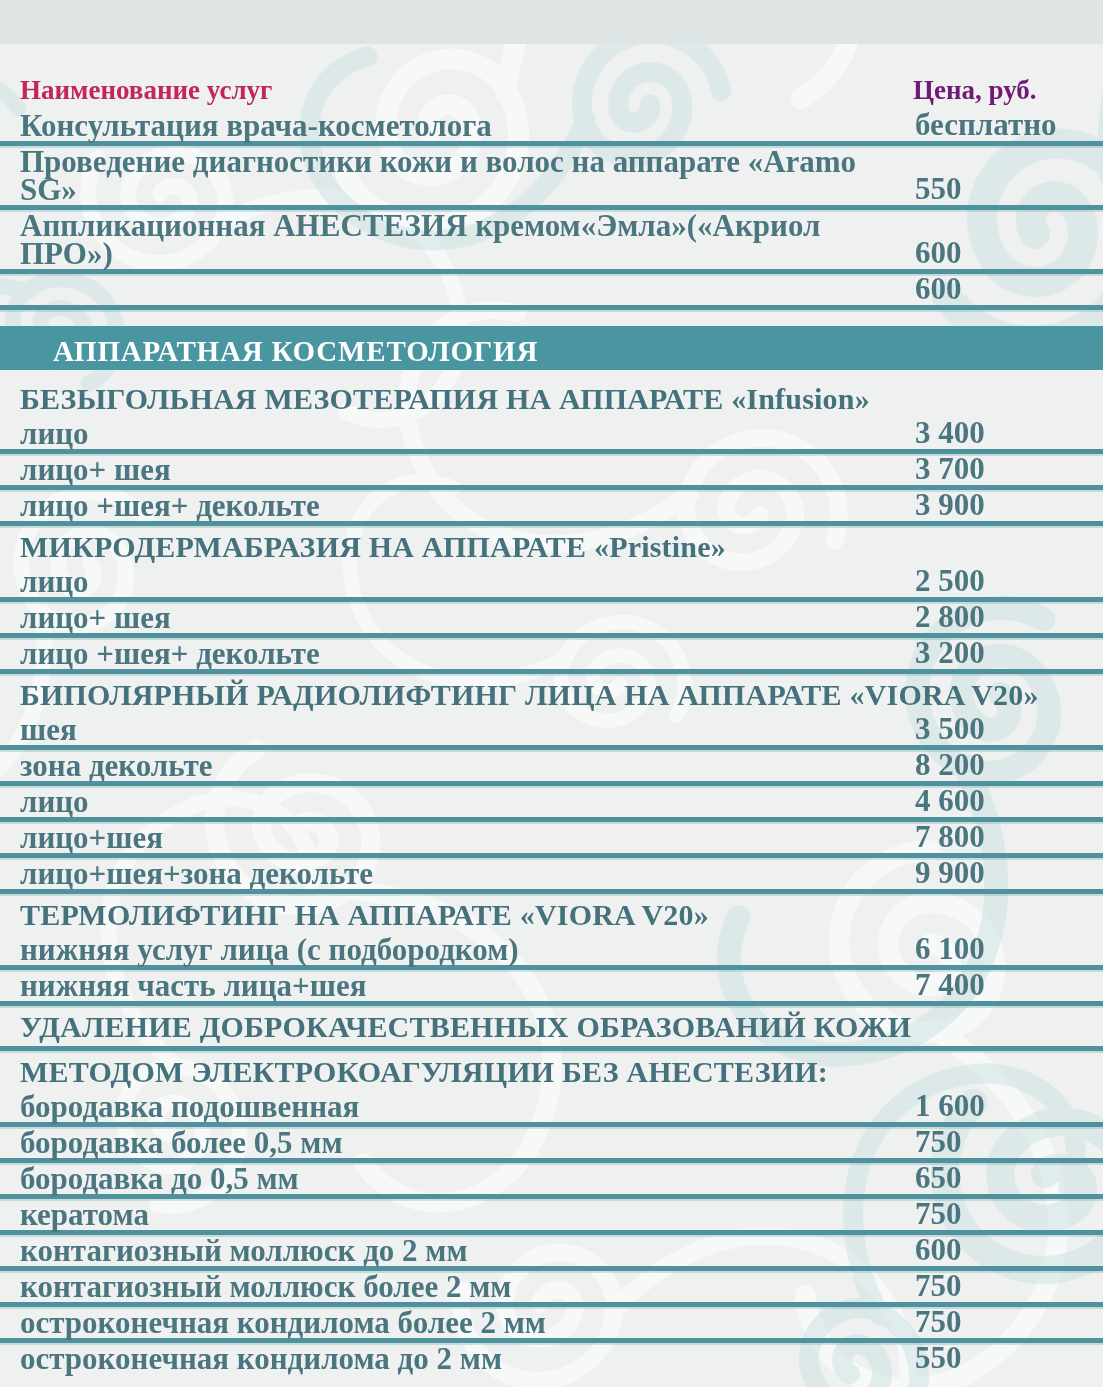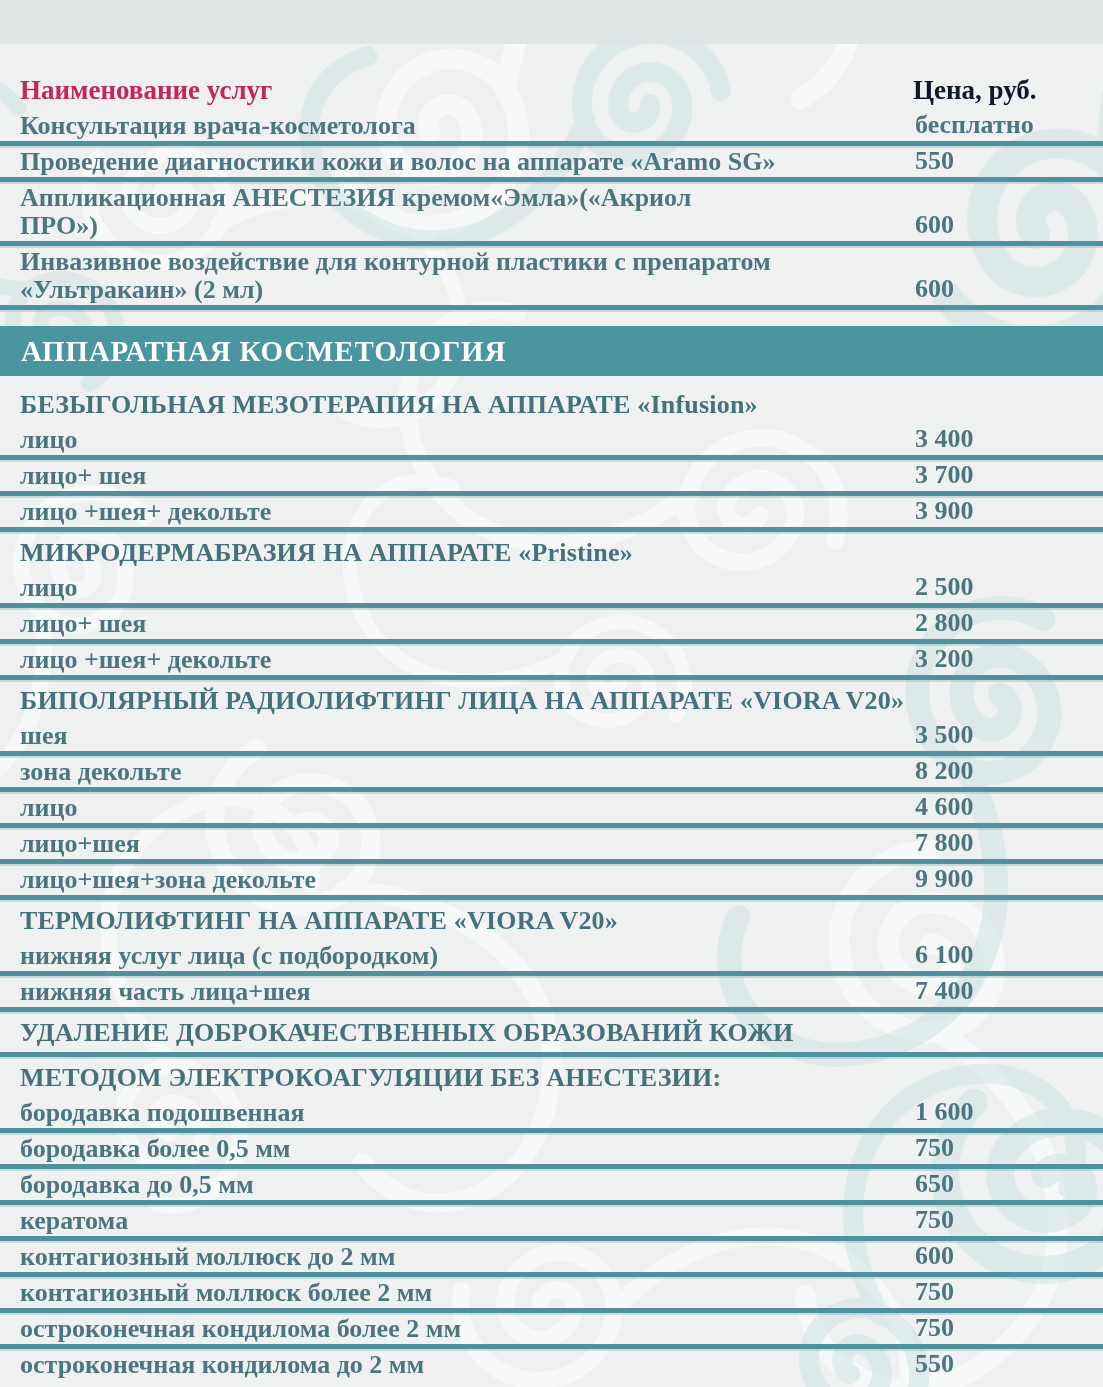--- a/index.html
+++ b/index.html
@@ -8,48 +8,48 @@
     width:1103px;height:1387px;
     background:#eef1f0;
     overflow:hidden;
     font-family:Liberation Serif, serif;
     margin-top:44px;
   }
   .bg{position:absolute;left:0;top:0;z-index:0;}
   .content{position:relative;z-index:1;}
 
   .head-row{position:relative;padding:32px 0 6px 20px;font-size:27px;line-height:28px;font-weight:700;color:#c2265a;}
-  .head-row .price{position:absolute;left:913px;bottom:6px;color:#0f172a;}
+  .head-row .price{position:absolute;left:913px;bottom:6px;color:#701a75;}
 
   .row{position:relative;}
   .divider{border-bottom:5px solid #4f929d;box-shadow:0 2px 0 rgba(124,176,184,0.35);}
 
   .service{
     padding:2px 180px 1px 20px;
     min-height:28px;
-    font-size:26px;line-height:28px;font-weight:700;
+    font-size:31px;line-height:28px;font-weight:700;
     color:#4b7680;
   }
   .service .label{display:inline-block;max-width:860px;}
   .service .price{position:absolute;left:915px;bottom:2px;white-space:nowrap;text-align:center;}
 
   .section{
     padding:7px 30px 5px 20px;
-    font-size:26px;line-height:28px;font-weight:700;
+    font-size:30px;line-height:28px;font-weight:700;
     color:#44717c;
     letter-spacing:0.2px;
   }
 
   .banner{
     margin:16px 0 8px 0;
-    height:50px;line-height:50px;
+    height:44px;line-height:50px;
     background:#4a96a0;
     color:#fdffff;
     font-size:29px;font-weight:700;
-    padding-left:21px;
+    padding-left:53px;
     letter-spacing:0.8px;
   }
 </style>
 </head>
 <body>
 
 <div class="page">
 
   <svg class="bg" width="1103" height="1387" viewBox="0 0 1103 1387" aria-hidden="true">
     <defs>
@@ -91,21 +91,20 @@
   </div>
         <div class="row service divider">
     <span class="label">Проведение диагностики кожи и волос на аппарате «Aramo SG»</span>
     <span class="price">550</span>
   </div>
         <div class="row service divider">
     <span class="label">Аппликационная АНЕСТЕЗИЯ кремом«Эмла»(«Акриол<br>ПРО»)</span>
     <span class="price">600</span>
   </div>
         <div class="row service divider">
-    <span class="label">Инвазивное воздействие для контурной пластики с препаратом<br>«Ультракаин» (2 мл)</span>
     <span class="price">600</span>
   </div>
         <div class="row banner">
     <span class="label">АППАРАТНАЯ КОСМЕТОЛОГИЯ</span>
   </div>
         <div class="row section">
     <span class="label">БЕЗЫГОЛЬНАЯ МЕЗОТЕРАПИЯ НА АППАРАТЕ «Infusion»</span>
   </div>
         <div class="row service divider">
     <span class="label">лицо</span>

